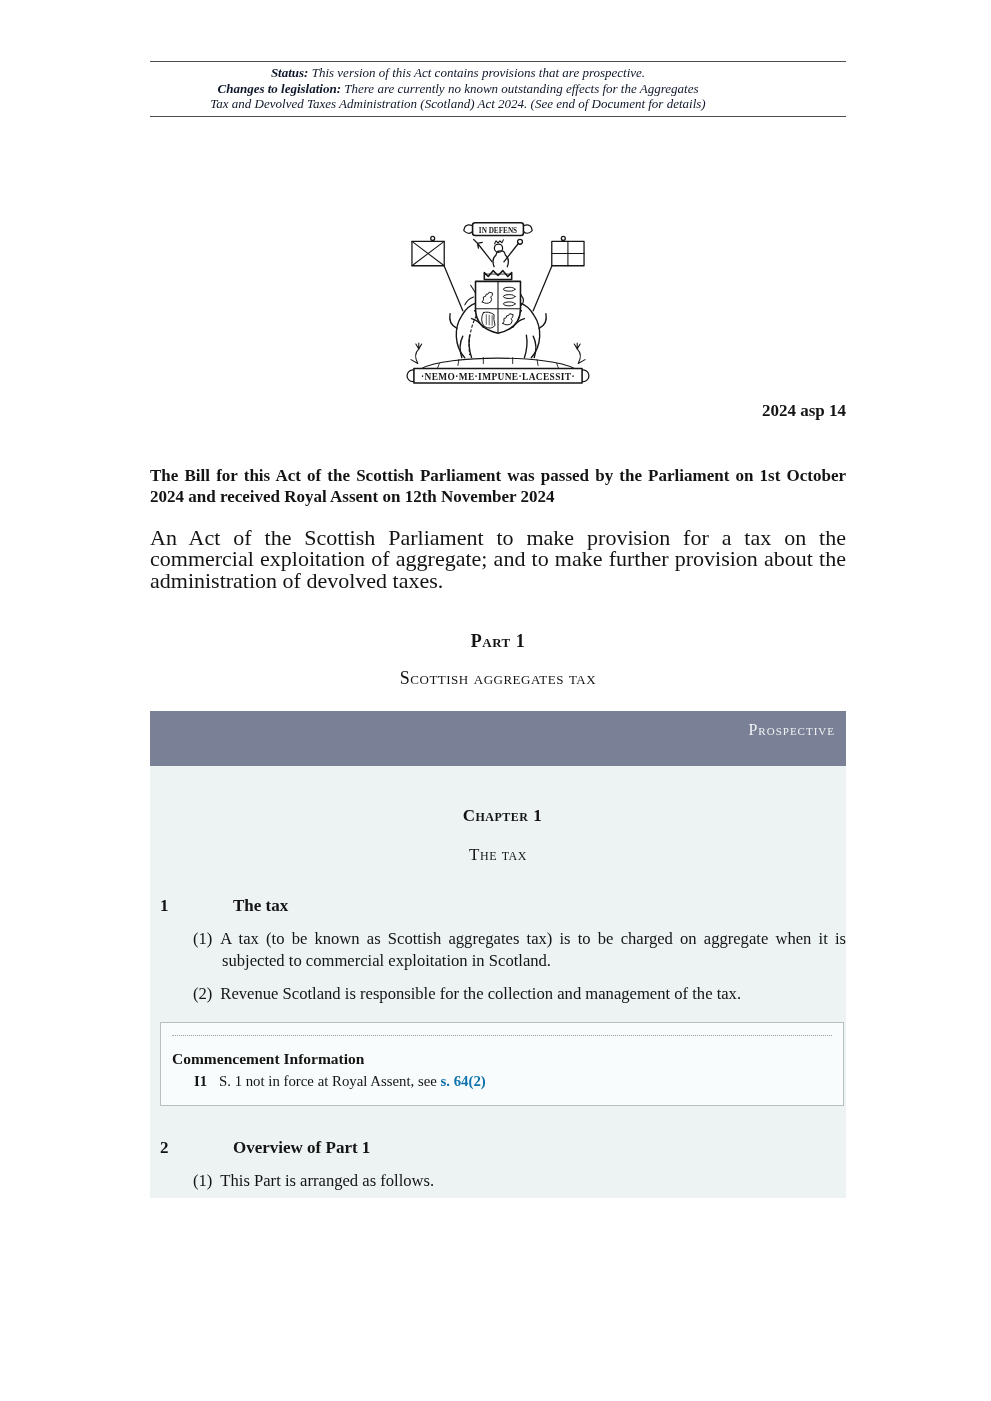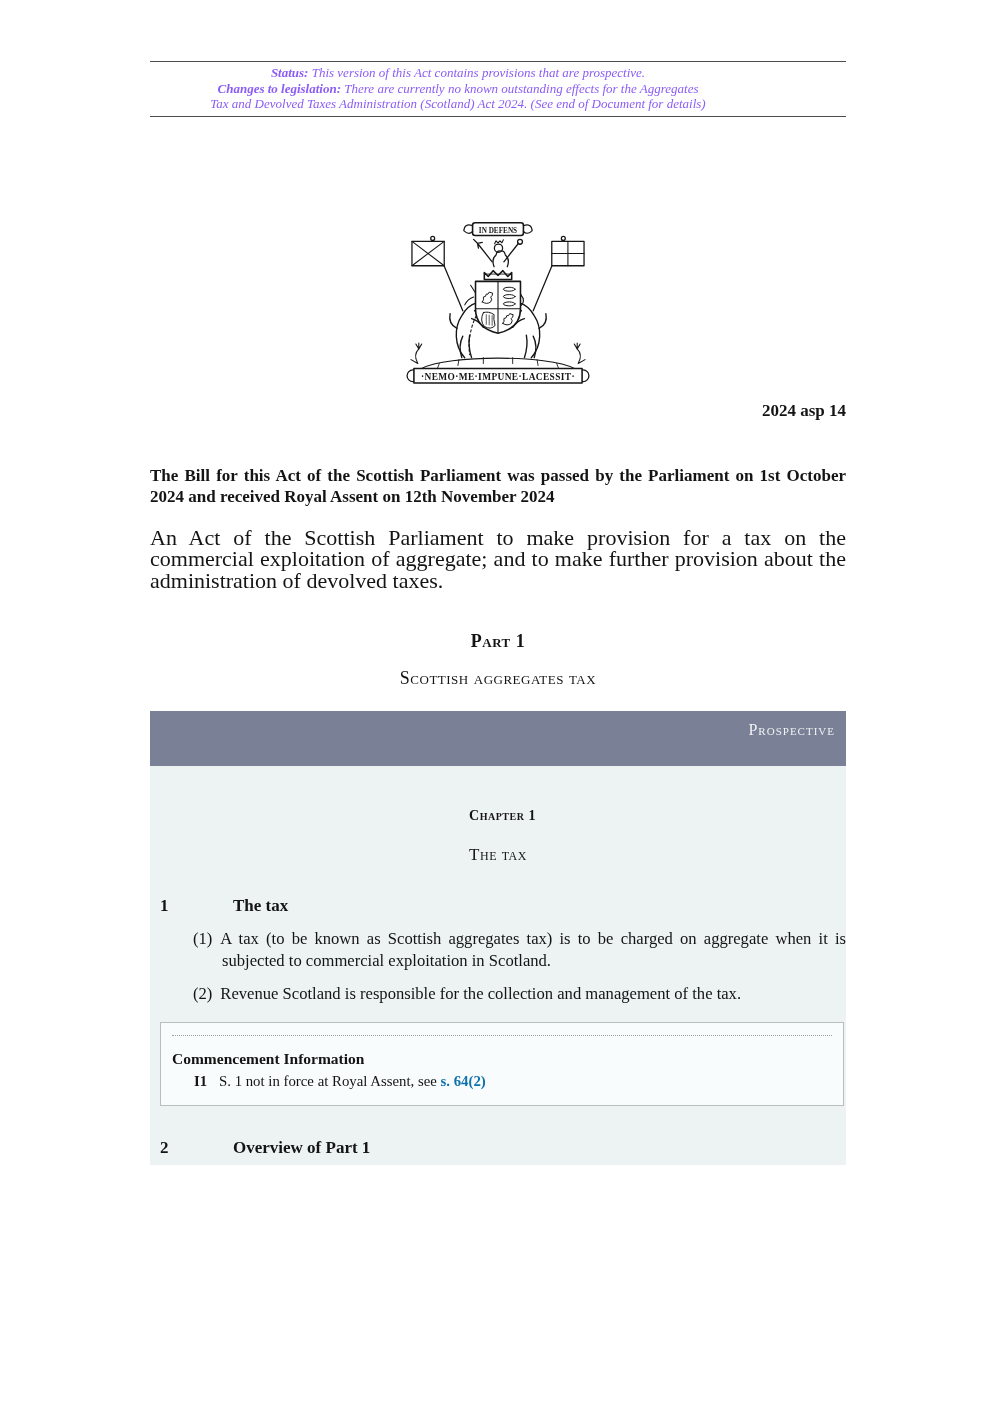--- a/index.html
+++ b/index.html
@@ -9,21 +9,21 @@
     -webkit-font-smoothing:antialiased;
   }
   .page{width:991px;height:1401px;overflow:hidden;position:relative;}
   .content{width:696px;margin-left:150px;}
 
   
   .status-box{
     margin-top:61px;
     border-top:1px solid #4d4d4d;border-bottom:1px solid #4d4d4d;
     padding:3px 80px 4px 0;box-sizing:border-box;
-    text-align:center;font-style:italic;font-size:13px;line-height:15.5px;color:#8b5cf6;
+    text-align:center;font-style:italic;font-size:13px;line-height:15.5px;color:#0f172a;
   }
   .status-box b{font-style:italic;}
 
   
   .crest-wrap{margin-top:94px;text-align:center;}
   .crest-wrap svg{display:inline-block;}
 
   
   .act-title{
     margin-top:16px;text-align:center;font-size:35px;line-height:45px;
@@ -55,21 +55,21 @@
     margin-top:23px;height:55px;background:#7a8095;
     text-align:right;color:#f2f3f5;font-variant:small-caps;
     font-size:16px;line-height:38px;letter-spacing:1px;
     padding-right:11px;box-sizing:border-box;
   }
   .section-body{
     background:#edf3f3;padding:40px 0 7px 0;
   }
   .chapter-heading{
     text-align:center;font-variant:small-caps;font-weight:bold;
-    font-size:14px;line-height:19px;letter-spacing:.5px;padding-left:9px;
+    font-size:17px;line-height:19px;letter-spacing:.5px;padding-left:9px;
   }
   .chapter-subheading{
     margin-top:20px;text-align:center;font-variant:small-caps;
     font-size:17px;line-height:19px;letter-spacing:.5px;
   }
 
   
   .sec-heading{
     margin-top:31px;position:relative;padding-left:83px;
     font-weight:bold;font-size:17px;line-height:21px;
@@ -226,16 +226,19 @@
         <div class="ci-title">Commencement Information</div>
         <div class="ci-row">
           <span class="ci-ref">I1</span><span>S. 1 not in force at Royal Assent, see </span><a class="ci-link">s. 64(2)</a>
         </div>
       </div>
 
       <div class="sec-heading">
         <span class="sec-num">2</span>
         <span>Overview of Part 1</span>
       </div>
+      <p class="subsection">
+        <span class="ss-num">(1)</span><span>This Part is arranged as follows.</span>
+      </p>
     </div>
 
   </div>
 </div>
 
 </body></html>

